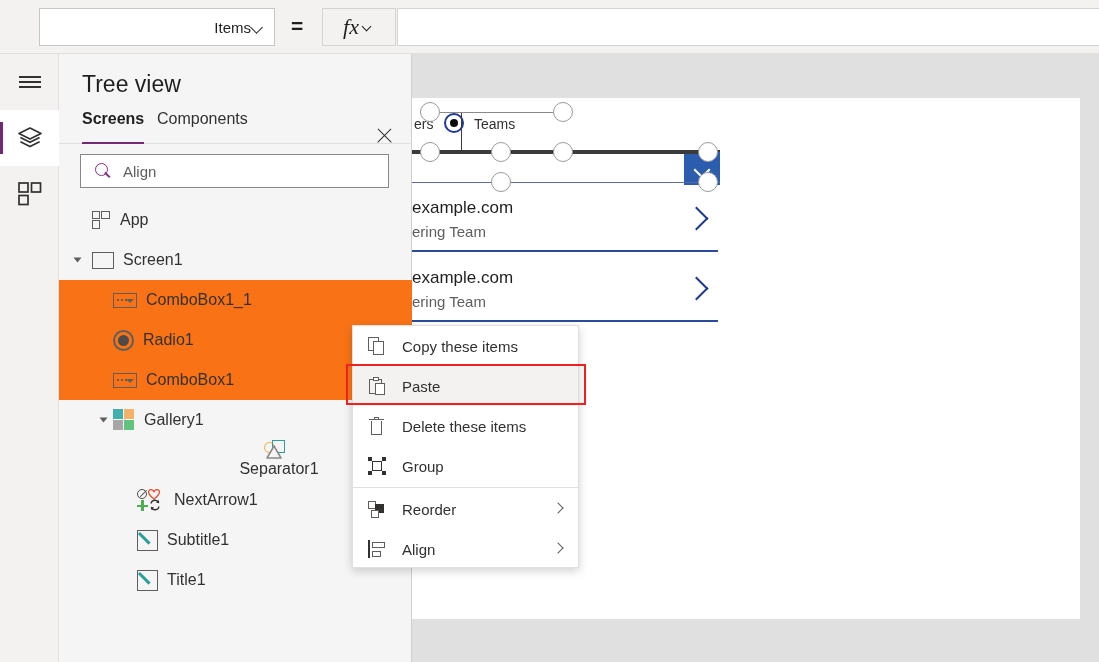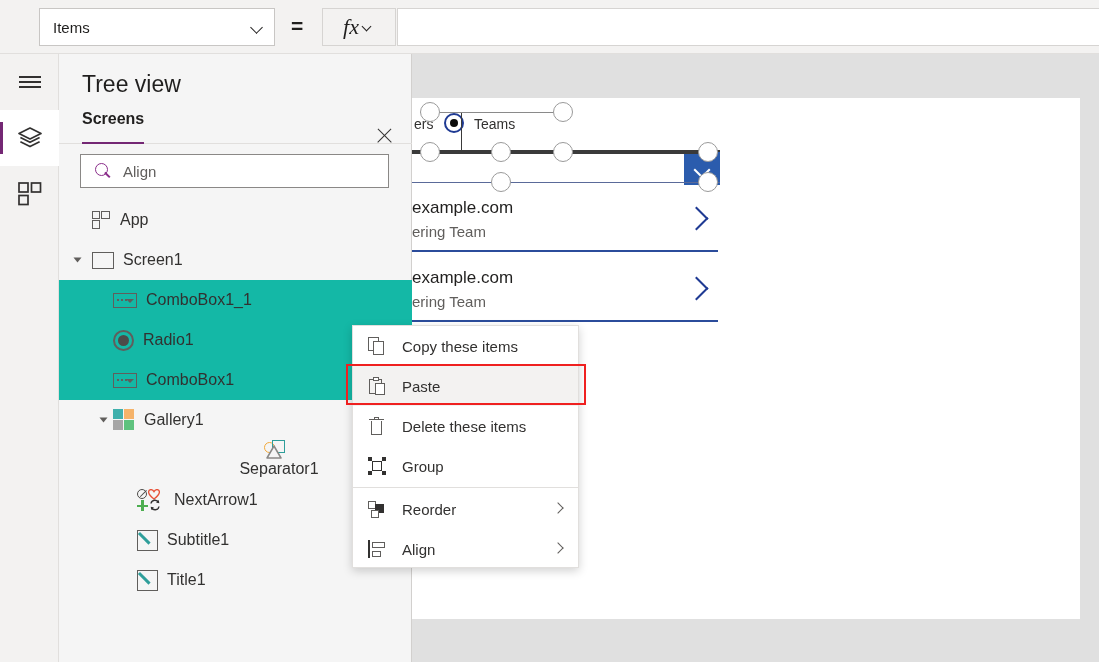--- a/index.html
+++ b/index.html
@@ -15,21 +15,21 @@
   .topbar {
     position: absolute; left: 0; top: 0; width: 1099px; height: 54px;
     background: #f3f2f1; border-bottom: 1px solid #e1dfdd;
     display: flex; align-items: center;
   }
   .prop-select {
     position: absolute; left: 39px; top: 8px; width: 236px; height: 38px;
     background: #ffffff; border: 1px solid #c8c6c4;
     display: flex; align-items: center; padding: 0 10px 0 13px;
   }
-  .prop-select .lbl { font-size: 15px; color: #201f1e; flex: 1; }
+  .prop-select .lbl { font-size: 15px; color: #201f1e; flex: 1; text-align: right; }
   .chev-dn {
     width: 13px; height: 13px; position: relative;
   }
   .chev-dn::before {
     content: ""; position: absolute; left: 1px; top: 2px;
     width: 8px; height: 8px; border-right: 1.4px solid #201f1e;
     border-bottom: 1.4px solid #201f1e; transform: rotate(45deg);
   }
   .eq-sign {
     position: absolute; left: 291px; top: 14px;
@@ -117,21 +117,21 @@
   .mag::after {
     content: ""; position: absolute; left: 10px; top: 12px; width: 7px; height: 1.5px;
     background: #8a2d8a; transform: rotate(45deg);
   }
   .search-ph { font-size: 15px; color: #605e5c; margin-left: 11px; }
 
   .tree { position: absolute; left: 0; top: 146px; width: 353px; }
   .tree-row {
     position: relative; height: 40px; display: flex; align-items: center;
   }
-  .tree-row.selected { background: #14b8a6; }
+  .tree-row.selected { background: #f97316; }
   .tree-label { font-size: 16px; color: #323130; margin-left: 9px; }
   .twisty {
     position: absolute; width: 0; height: 0;
     border-left: 5.5px solid #605e5c;
     border-top: 4.5px solid transparent; border-bottom: 4.5px solid transparent;
     transform: rotate(90deg);
   }
   .ic { flex: 0 0 auto; position: relative; }
 
   
@@ -367,20 +367,21 @@
     <div class="panel-title">Tree view</div>
     <div class="panel-close">
       <span class="xmark">
           <i></i>
           <i></i>
         </span>
     </div>
 
     <div class="tabs">
       <div class="tab active">Screens</div>
+      <div class="tab idle">Components</div>
     </div>
 
     <div class="search-box">
       <span class="mag"></span>
       <span class="search-ph">Align</span>
     </div>
 
     <div class="tree">
 
       <div class="tree-row" style="padding-left:33px;">

